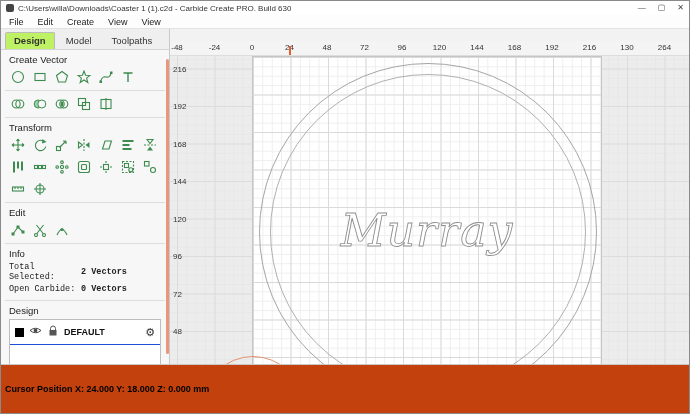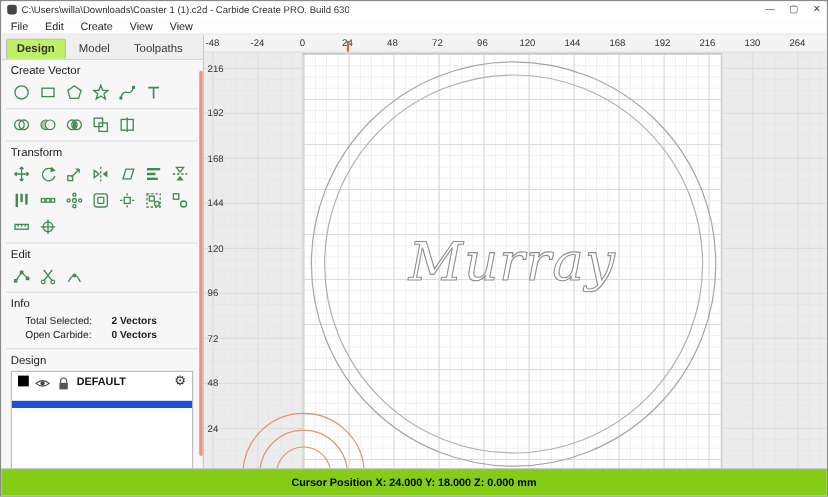--- a/index.html
+++ b/index.html
@@ -25,33 +25,33 @@
   .tab.active{background:#bef264;border-color:#bbb;font-weight:bold;}
   .section{padding:3px 8px 4px 8px;}
   .section-title{font-size:9.5px;color:#1a1a1a;margin:1px 0 3px 0;}
   .divider{border-top:1px solid #ddd;margin:0 4px;}
   .icon-row{display:flex;gap:5px;flex-wrap:wrap;align-items:center;margin:1px 0;}
   .tool{width:17px;height:17px;display:flex;align-items:center;justify-content:center;border-radius:2px;}
   .tool svg{display:block;}
   .g-st{stroke:#3d8b4f;fill:none;stroke-width:1.1;}
   .g-fl{fill:#3d8b4f;stroke:none;}
   
-  .info-row{display:flex;font-size:8.5px;color:#222;margin:2px 12px;align-items:center;}
+  .info-row{display:flex;font-size:8.5px;color:#222;margin:2px 0;align-items:center;font-family:Liberation Mono, monospace;}
   .info-label{width:72px;flex:0 0 auto;}
   .info-value{font-weight:bold;}
   .edit-icon{margin-left:4px;display:flex;align-items:center;}
   
   .layers-panel{background:#ffffff;border:1px solid #bdbdbd;height:104px;margin-top:2px;overflow:hidden;}
-  .layer-row{display:flex;align-items:flex-start;gap:5px;padding:3px 5px;border-bottom:6px solid #1d4ed8;}
+  .layer-row{display:flex;align-items:center;gap:5px;padding:3px 5px;border-bottom:1px solid #1d4ed8;}
   .layer-swatch{width:9px;height:9px;background:#000;flex:0 0 auto;}
   .layer-name{font-size:9px;font-weight:bold;color:#111;flex:1;}
   .gear{font-size:11px;color:#333;line-height:11px;}
   
   .canvas-area{flex:1;display:flex;flex-direction:column;min-width:0;background:#f2f2f2;position:relative;}
-  .ruler-top{height:14px;position:relative;background:#f4f4f4;border-bottom:1px solid #ddd;flex:0 0 auto;}
+  .ruler-top{height:14px;position:relative;background:#f4f4f4;border-bottom:1px solid #ddd;flex:0 0 auto;margin-top:12px;}
   .rt{position:absolute;top:2px;transform:translateX(-50%);font-size:8px;color:#333;}
   .cursor-tick-x{position:absolute;left:119px;bottom:0;width:2px;height:9px;background:#e06030;}
   .viewport{flex:1;position:relative;overflow:hidden;background-color:#ececec;
     background-image:linear-gradient(to right,#dcdcdc 1px,transparent 1px),linear-gradient(to bottom,#dcdcdc 1px,transparent 1px),
       linear-gradient(to right,#e7e7e7 1px,transparent 1px),linear-gradient(to bottom,#e7e7e7 1px,transparent 1px);
     background-size:37.5px 37.5px,37.5px 37.5px,9.375px 9.375px,9.375px 9.375px;
     background-position:82px 12.5px,82px 12.5px,82px 12.5px,82px 12.5px;}
   .rl{position:absolute;left:3px;font-size:8px;color:#333;}
   .stock{position:absolute;left:82px;top:0;width:350px;height:350px;background-color:#ffffff;border:1px solid #c5c5c5;
     background-image:linear-gradient(to right,#dadada 1px,transparent 1px),linear-gradient(to bottom,#dadada 1px,transparent 1px),
@@ -62,22 +62,22 @@
   .circle.inner{left:100px;top:18px;width:314px;height:314px;border-color:#b0b0b0;}
   .design-text{position:absolute;left:89px;top:129px;width:336px;text-align:center;
     font-family:"DejaVu Serif",serif;font-style:italic;font-size:44px;line-height:92px;
     color:#ffffff;-webkit-text-stroke:0.9px #8f8f8f;letter-spacing:1px;}
   .tp-arc{position:absolute;border:1px solid #e2926e;border-radius:50%;}
   .arc1{left:32px;top:300px;width:100px;height:100px;}
   .arc2{left:46px;top:314px;width:72px;height:72px;}
   .arc3{left:60px;top:328px;width:44px;height:44px;}
   .origin-dot{position:absolute;left:78px;top:346px;width:7px;height:7px;background:#d42020;border:1px solid #8c1010;border-radius:1px;}
   
-  .statusbar{height:14px;flex:0 0 auto;background:#84cc16;border-top:1px solid #c9c9c9;display:flex;align-items:center;
-    padding:4px 4px;font-size:9px;font-weight:bold;color:#000;justify-content:center;}
+  .statusbar{height:14px;flex:0 0 auto;background:#c2410c;border-top:1px solid #c9c9c9;display:flex;align-items:center;
+    padding:17px 4px;font-size:9px;font-weight:bold;color:#000;}
 </style>
 </head>
 <body>
 
 <div class="window">
 
   <div class="titlebar">
     <div class="app-icon"></div>
     <div class="title-text">C:\Users\willa\Downloads\Coaster 1 (1).c2d - Carbide Create PRO. Build 630</div>
     <div class="win-controls">

